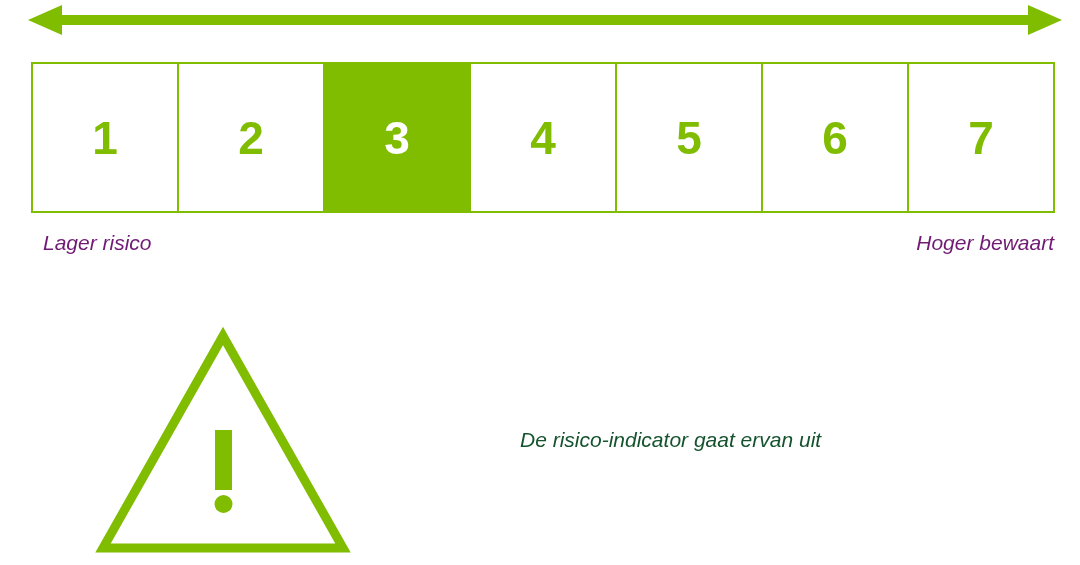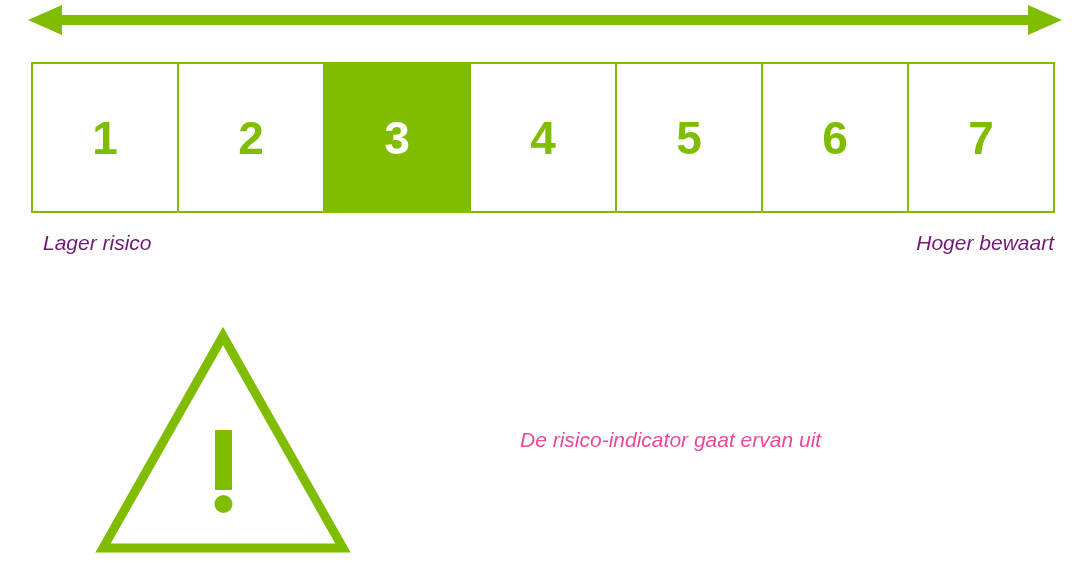--- a/index.html
+++ b/index.html
@@ -91,21 +91,21 @@
 
   #warning-note {
     position: absolute;
     left: 516px;
     top: 424px;
     width: 460px;
     font-family: "Liberation Sans", sans-serif;
     font-style: italic;
     font-size: 21px;
     line-height: 31px;
-    color: #ec4899;
+    color: #14532d;
   }
   #warning-note .note-line { display: block; white-space: nowrap; }
   #warning-note .note-line-1 { padding-left: 4px; }
 </style>
 </head>
 <body>
 
 <svg id="risk-arrow" viewBox="0 0 1034 36" aria-hidden="true">
   <g fill="#80bc00">
     <polygon points="0,18 34,3 34,33"></polygon>

